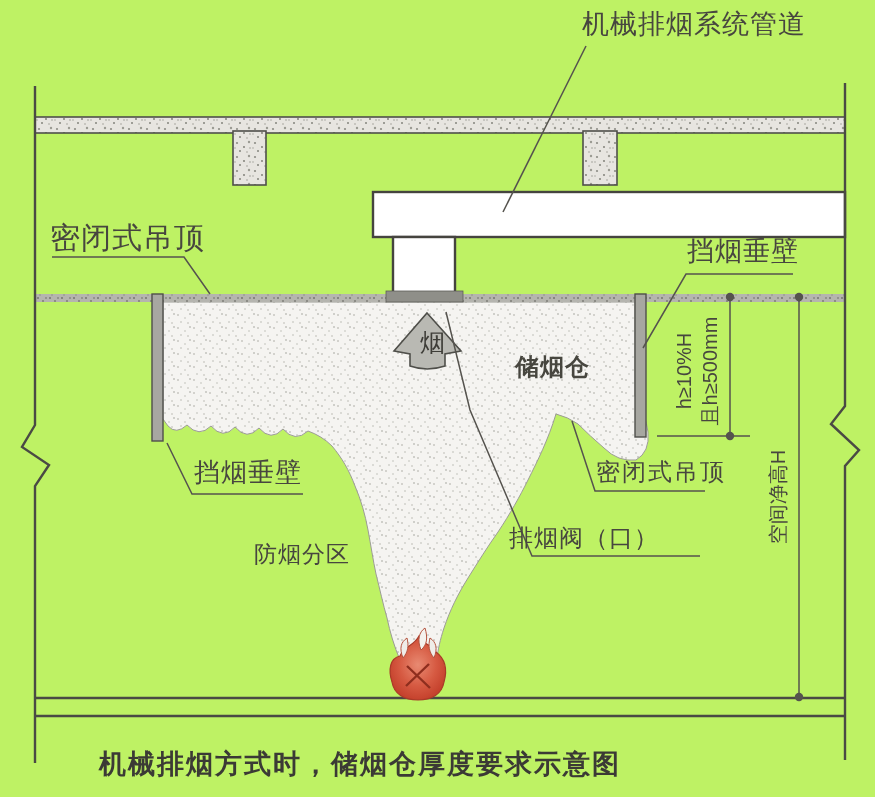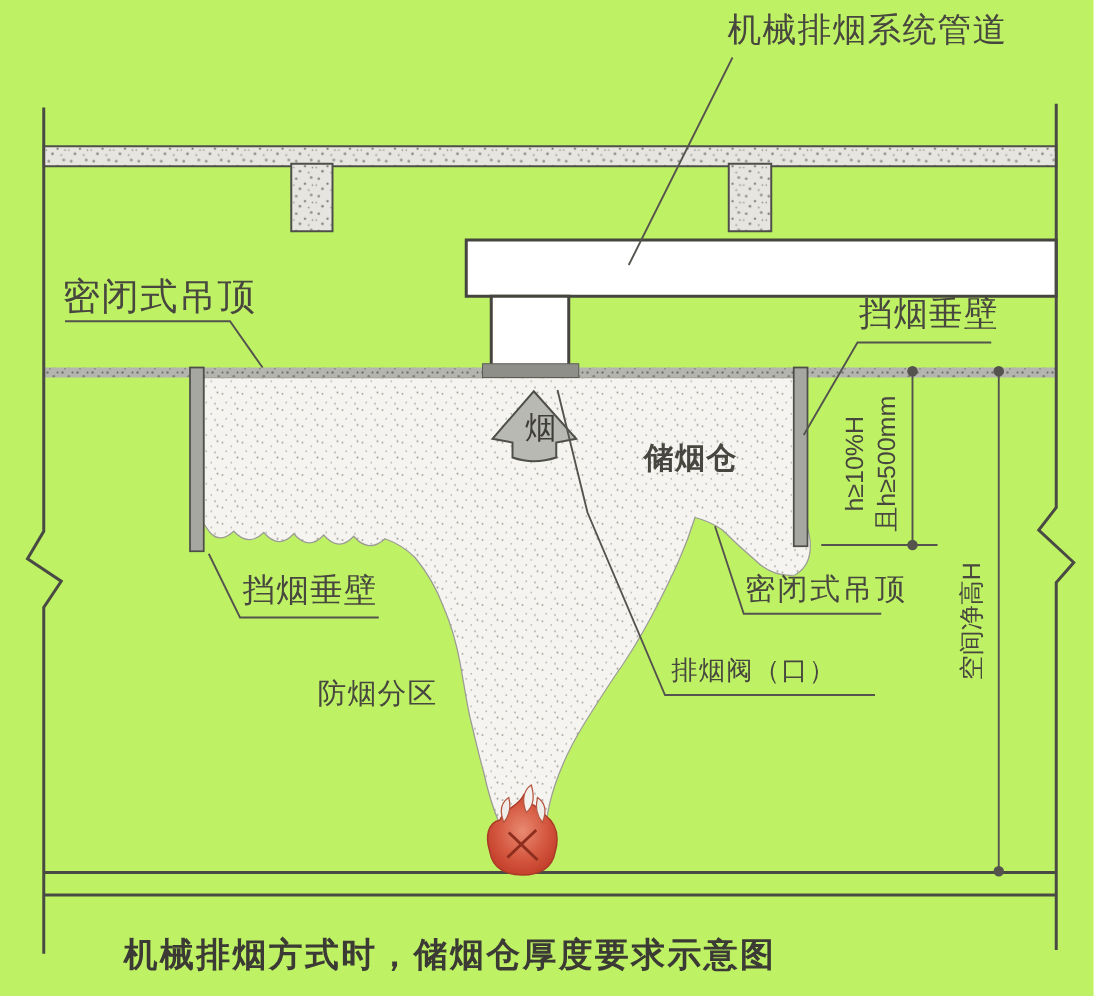--- a/index.html
+++ b/index.html
@@ -14,21 +14,21 @@
     line-height:1.1;letter-spacing:1px;
   }
   .lbl-duct        {left:582px;top:10px;font-size:27px;letter-spacing:1px;}
   .lbl-ceiling     {left:50px;top:221px;font-size:30px;letter-spacing:1px;}
   .lbl-barrier-r   {left:687px;top:237px;font-size:27px;letter-spacing:1px;}
   .lbl-reservoir   {left:515px;top:354px;font-size:24px;letter-spacing:1px;font-weight:bold;}
   .lbl-smoke-char  {left:420px;top:329px;font-size:25px;color:#3e3d38;}
   .lbl-barrier-l   {left:194px;top:458px;font-size:26px;letter-spacing:1px;}
   .lbl-zone        {left:254px;top:542px;font-size:23px;letter-spacing:1px;text-align:right;}
   .lbl-layer       {left:596px;top:459px;font-size:24px;letter-spacing:2px;}
-  .lbl-valve       {left:537px;top:525px;font-size:21px;letter-spacing:1px;}
+  .lbl-valve       {left:509px;top:525px;font-size:24px;letter-spacing:1px;}
   .dim-rot{
     position:absolute;white-space:nowrap;color:#47463f;font-size:20px;
     transform:translate(-50%,-50%) rotate(-90deg);text-align:center;line-height:26px;
   }
   .dim-h{left:697px;top:371px;}
   .dim-H{left:778px;top:497px;}
   .title{
     position:absolute;left:0;top:746px;width:720px;text-align:center;
     font-size:27px;font-weight:bold;color:#3b3a35;letter-spacing:2px;
   }

